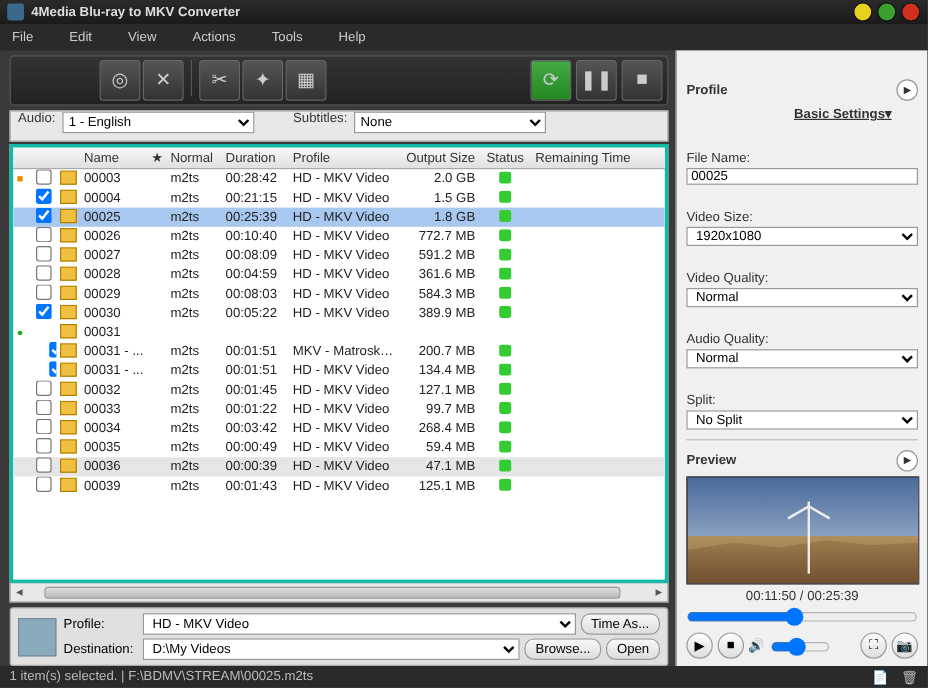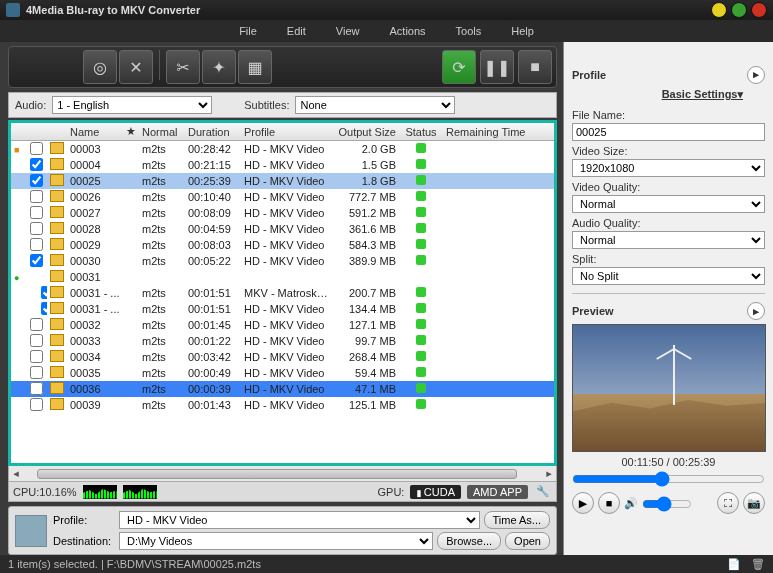--- a/index.html
+++ b/index.html
@@ -9,38 +9,38 @@
 .titlebar { height: 20px; background: linear-gradient(#2a2a2a, #1a1a1a); display: flex; align-items: center; padding: 0 6px; color: #ddd; }
 .titlebar .logo { width: 14px; height: 14px; background: #3a6a8a; border-radius: 2px; margin-right: 6px; }
 .titlebar .title { flex: 1; font-weight: bold; }
 .winbtns { display: flex; gap: 4px; }
 .winbtn { width: 16px; height: 16px; border-radius: 50%; border: 1px solid #111; }
 .winbtn.min { background: #e6d020; }
 .winbtn.max { background: #3aa030; }
 .winbtn.close { background: #d03020; }
 
 
-.menubar { height: 22px; background: #2a2a2a; display: flex; align-items: center; padding: 0 10px; color: #ccc; gap: 30px; justify-content: center; }
+.menubar { height: 22px; background: #2a2a2a; display: flex; align-items: center; padding: 0 10px; color: #ccc; gap: 30px; }
 .menubar span { cursor: default; }
 
 
 .main { display: flex; height: 513px; }
 .left { flex: 1; display: flex; flex-direction: column; padding: 4px 6px 0 8px; }
 .right { width: 210px; background: #f0f0f0; padding: 6px 8px; display: flex; flex-direction: column; border-left: 1px solid #888; }
 
 
 .toolbar { height: 42px; background: linear-gradient(#333, #222); border: 1px solid #555; border-radius: 4px; display: flex; align-items: center; padding: 0 4px; gap: 4px; margin-bottom: 4px; }
 .tb-group { display: flex; gap: 2px; padding-left: 70px; }
 .tbtn { width: 34px; height: 34px; background: linear-gradient(#555,#333); border: 1px solid #666; border-radius: 3px; display: flex; align-items: center; justify-content: center; color: #ccc; font-size: 16px; }
 .tbtn.green { background: linear-gradient(#4a4,#282); }
 .tb-sep { width: 1px; height: 30px; background: #555; margin: 0 4px; }
 .tb-spacer { flex: 1; }
 
 
-.audrow { height: 26px; background: #e8e8e8; border: 1px solid #aaa; display: flex; align-items: center; padding: 0 6px; gap: 6px; margin-bottom: 2px; }
+.audrow { height: 26px; background: #e8e8e8; border: 1px solid #aaa; display: flex; padding: 0 6px; gap: 6px; margin-bottom: 2px; }
 .audrow label { color: #333; }
 .audrow select { border: 1px solid #999; height: 18px; background: #fff; }
 
 
 .tablewrap { flex: 1; background: #fff; border: 3px solid #14b8a6; overflow: hidden; display: flex; flex-direction: column; justify-content: flex-end; }
 .thead { display: flex; background: linear-gradient(#f8f8f8,#e0e0e0); border-bottom: 1px solid #aaa; height: 18px; align-items: center; color: #333; }
 .thead div, .trow div { padding: 0 3px; overflow: hidden; white-space: nowrap; text-overflow: ellipsis; }
 .c-mark { width: 16px; }
 .c-check { width: 20px; }
 .c-icon { width: 20px; }
@@ -48,21 +48,21 @@
 .c-star { width: 16px; }
 .c-fmt { width: 46px; }
 .c-dur { width: 56px; }
 .c-prof { width: 94px; }
 .c-out { width: 64px; text-align: right; }
 .c-stat { width: 44px; text-align: center; }
 .c-rem { width: 90px; }
 .tbody { flex: 1; overflow-y: auto; }
 .trow { display: flex; height: 16px; align-items: center; color: #222; }
 .trow.sel { background: #a8c8f0; }
-.trow.sel2 { background: #3b82f6; }
+.trow.sel2 { background: #e5e5e5; }
 .trow .c-icon span { display: inline-block; width: 14px; height: 12px; background: #f0c040; border: 1px solid #b08000; }
 .trow .c-icon span.folder { background: #f0c040; }
 .trow .c-stat span { display: inline-block; width: 10px; height: 10px; background: #3c3; border-radius: 2px; }
 .trow .c-check input { margin: 0; }
 .trow.indent .c-check { padding-left: 14px; }
 .trow .c-mark.green::before { content:"●"; color:#2a2; font-size:9px; }
 .trow .c-mark.orange::before { content:"■"; color:#e80; font-size:9px; }
 
 .hscroll { height: 16px; background: #e8e8e8; border: 1px solid #aaa; border-top: none; display: flex; align-items: center; }
 .hscroll .thumb { width: 480px; height: 10px; background: linear-gradient(#ddd,#bbb); border: 1px solid #999; border-radius: 3px; margin-left: 14px; }
@@ -85,21 +85,21 @@
 .profbox button { height: 18px; padding: 0 8px; background: linear-gradient(#f8f8f8,#ddd); border: 1px solid #999; border-radius: 8px; }
 
 
 .status { height: 18px; background: #2a2a2a; color: #bbb; display: flex; align-items: center; padding: 0 8px; font-size: 10px; }
 .status .sp { flex: 1; }
 
 
 .right .section-head { display: flex; align-items: center; font-weight: bold; color: #333; margin-bottom: 4px; }
 .right .section-head .sp { flex: 1; }
 .right .go { width: 18px; height: 18px; border: 1px solid #999; border-radius: 9px; background: #fff; display: flex; align-items: center; justify-content: center; margin-left: 4px; }
-.right label { color: #333; display: block; margin-top: 4px; }
+.right label { color: #333; display: block; margin-top: 21px; }
 .right input, .right select { width: 100%; border: 1px solid #999; height: 18px; background: #fff; margin-top: 2px; padding: 0 3px; }
 .right .linklike { text-decoration: underline; cursor: default; margin-top: 40px; }
 .divider { height: 1px; background: #bbb; margin: 8px 0; }
 
 .preview { width: 194px; height: 128px; background: #223; border: 1px solid #555; position: relative; overflow: hidden; }
 .preview .sky { position:absolute; inset:0; background: linear-gradient(#4a6a9a,#8aa0c0 55%,#b09060 55%,#8a6a40); }
 .preview .hill { position:absolute; bottom:0; left:0; right:0; height:45%; background: linear-gradient(#a08050,#705030); clip-path: polygon(0 30%, 20% 15%, 40% 25%, 60% 10%, 80% 20%, 100% 15%, 100% 100%, 0 100%); }
 .preview .turb { position:absolute; left:100px; top:20px; width:2px; height:60px; background:#eee; }
 .preview .blade { position:absolute; left:96px; top:18px; width:10px; height:10px; }
 .preview .blade::before,.preview .blade::after { content:""; position:absolute; left:4px; top:-14px; width:2px; height:20px; background:#eee; }
@@ -396,30 +396,20 @@
           </div>
         </div>
     </div>
     <div class="hscroll">
       <div class="arrow">◂</div>
         <div class="thumb"></div>
         <div style="flex:1"></div>
         <div class="arrow">▸</div>
     </div>
 
-    <div class="cpubar">
-      <span>CPU:10.16%</span>
-      <span class="cpugraph"></span>
-      <span class="cpugraph"></span>
-      <div style="flex:1"></div>
-      <span>GPU:</span>
-      <span class="badge cuda">▮ <span>CUDA</span></span>
-      <span class="badge amd"><span>AMD</span> <span>APP</span></span>
-      <span style="width:18px;text-align:center">🔧</span>
-    </div>
 
     <div class="profbox">
       <div class="thumb"></div>
       <div class="fields">
         <div class="frow">
           <label style="width:62px">Profile:</label>
           <select><option>HD - MKV Video</option></select>
           <button>Time As...</button>
         </div>
         <div class="frow">

